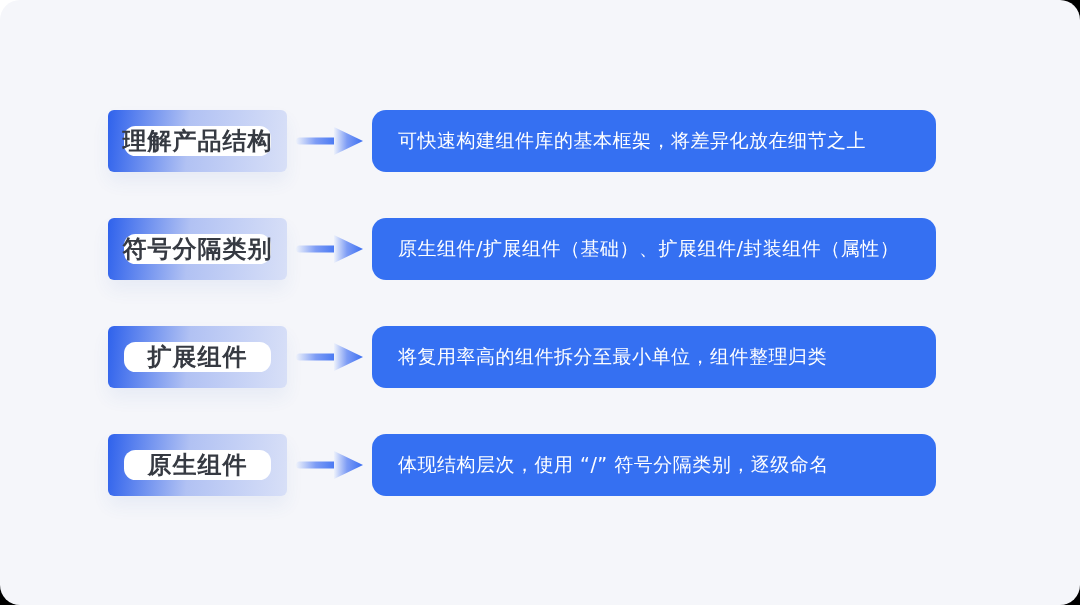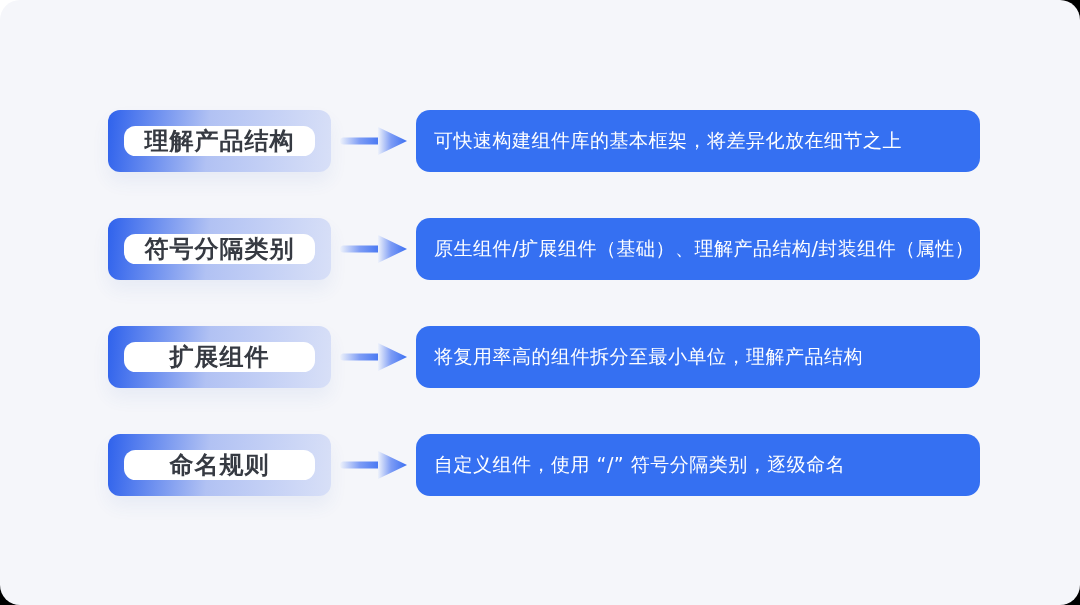--- a/index.html
+++ b/index.html
@@ -29,23 +29,23 @@
     display: flex;
     flex-direction: column;
     gap: 46px;
   }
   .row {
     display: flex;
     align-items: center;
     height: 62px;
   }
   .label-wrap {
-    width: 223px; height: 62px;
+    width: 179px; height: 62px;
     box-sizing: border-box;
-    border-radius: 12px;
+    border-radius: 6px;
     padding: 16px;
     background: linear-gradient(95deg, #2F62EC 0%, rgba(95,130,235,0.45) 45%, rgba(140,165,240,0.28) 100%);
     box-shadow: 0 10px 18px rgba(61, 98, 189, 0.07);
     flex: 0 0 auto;
   }
   .label-inner {
     width: 100%; height: 100%;
     background: #ffffff;
     border-radius: 11.5px;
     display: flex;
@@ -67,21 +67,21 @@
     justify-content: center;
     flex: 0 0 auto;
   }
   .desc-box {
     width: 564px; height: 62px;
     box-sizing: border-box;
     background: #3570F2;
     border-radius: 14px;
     display: flex;
     align-items: center;
-    padding: 0 18px;
+    padding: 0 26px;
     flex: 0 0 auto;
   }
   .desc-text {
     color: #ffffff;
     font-size: 19px;
     letter-spacing: 0.5px;
     white-space: nowrap;
   }
   .defs-svg { position: absolute; width: 0; height: 0; }
 </style>
@@ -126,52 +126,52 @@
           <span class="label-text">符号分隔类别</span>
         </div>
       </div>
       <div class="arrow-zone">
         <svg width="68" height="30" viewBox="0 0 68 30">
           <rect x="0" y="11.5" width="44" height="7" rx="3.5" fill="url(#arrowGrad)"></rect>
           <polygon points="38,1 67,15 38,29" fill="url(#arrowGrad)"></polygon>
         </svg>
       </div>
       <div class="desc-box">
-        <span class="desc-text">原生组件/扩展组件（基础）、理解产品结构/封装组件（属性）</span>
+        <span class="desc-text">原生组件/扩展组件（基础）、扩展组件/封装组件（属性）</span>
       </div>
     </div>
 
     <div class="row">
       <div class="label-wrap">
         <div class="label-inner">
           <span class="label-text">扩展组件</span>
         </div>
       </div>
       <div class="arrow-zone">
         <svg width="68" height="30" viewBox="0 0 68 30">
           <rect x="0" y="11.5" width="44" height="7" rx="3.5" fill="url(#arrowGrad)"></rect>
           <polygon points="38,1 67,15 38,29" fill="url(#arrowGrad)"></polygon>
         </svg>
       </div>
       <div class="desc-box">
-        <span class="desc-text">将复用率高的组件拆分至最小单位，理解产品结构</span>
+        <span class="desc-text">将复用率高的组件拆分至最小单位，组件整理归类</span>
       </div>
     </div>
 
     <div class="row">
       <div class="label-wrap">
         <div class="label-inner">
-          <span class="label-text">命名规则</span>
+          <span class="label-text">原生组件</span>
         </div>
       </div>
       <div class="arrow-zone">
         <svg width="68" height="30" viewBox="0 0 68 30">
           <rect x="0" y="11.5" width="44" height="7" rx="3.5" fill="url(#arrowGrad)"></rect>
           <polygon points="38,1 67,15 38,29" fill="url(#arrowGrad)"></polygon>
         </svg>
       </div>
       <div class="desc-box">
-        <span class="desc-text">自定义组件，使用 “/” 符号分隔类别，逐级命名</span>
+        <span class="desc-text">体现结构层次，使用 “/” 符号分隔类别，逐级命名</span>
       </div>
     </div>
 
   </div>
 </div>
 
 </body></html>

